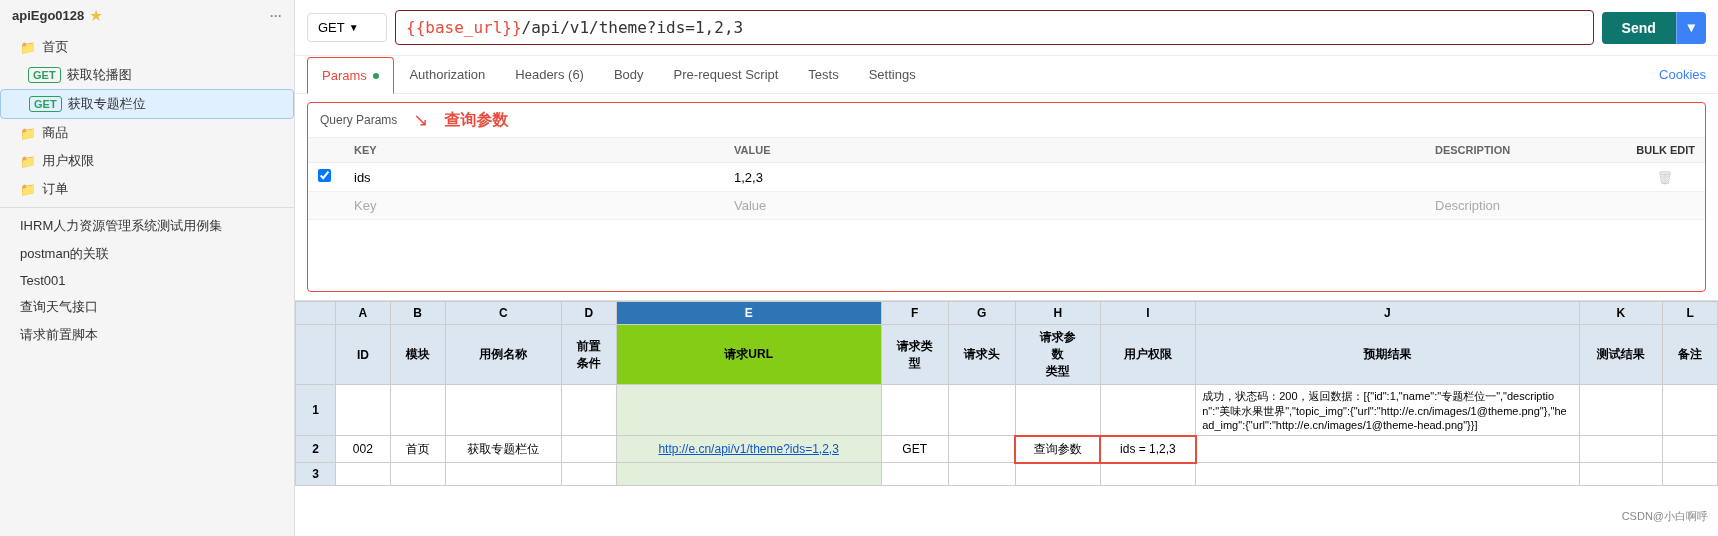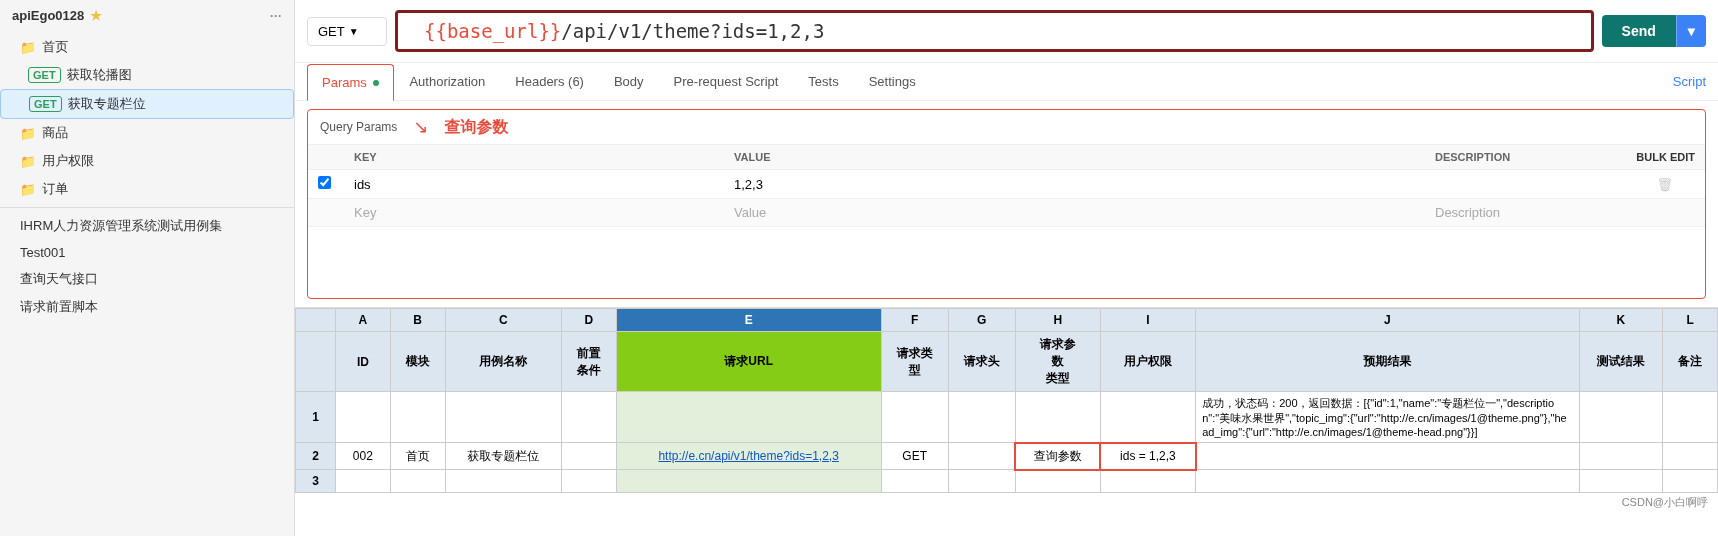--- a/index.html
+++ b/index.html
@@ -47,21 +47,21 @@
     
     .spreadsheet { overflow: auto; border-top: 1px solid #ddd; }
     .sheet-table { border-collapse: collapse; width: 100%; font-size: 12px; }
     .sheet-table th, .sheet-table td { border: 1px solid #ccc; padding: 4px 6px; text-align: center; vertical-align: middle; min-width: 40px; }
     .sheet-table .col-header { background: #dce6f1; font-weight: bold; text-align: center; }
     .sheet-table .row-num { background: #dce6f1; font-weight: bold; text-align: center; width: 24px; }
     .sheet-table .data-header { background: #dce6f1; font-weight: bold; text-align: center; }
     .sheet-table td.url-cell a { color: #1155cc; text-decoration: underline; }
     .sheet-table td.highlight-cell { border: 2px solid #e74c3c !important; }
     .sheet-table td.col-E { background: #e2efda; color: #1155cc; }
-    .watermark { position: fixed; bottom: 26px; right: 10px; font-size: 11px; color: #888; }
+    .watermark { position: fixed; bottom: 12px; right: 10px; font-size: 11px; color: #888; }
   </style>
 </head>
 <body>
 
 <div class="app-container">
 
   <div class="sidebar">
     <div class="sidebar-title">
       <span>apiEgo0128</span>
       <span style="color:#f0c040;">★</span>
@@ -90,39 +90,42 @@
       </div>
       <div class="sidebar-item">
         <span>📁</span>
         <span>订单</span>
       </div>
       <div class="divider-h"></div>
       <div class="sidebar-item">
         <span>IHRM人力资源管理系统测试用例集</span>
       </div>
       <div class="sidebar-item">
+        <span>postman的关联</span>
+      </div>
+      <div class="sidebar-item">
         <span>Test001</span>
       </div>
       <div class="sidebar-item">
         <span>查询天气接口</span>
       </div>
       <div class="sidebar-item">
         <span>请求前置脚本</span>
       </div>
     </div>
   </div>
 
   <div class="main">
 
     <div class="url-bar">
       <div class="method-select">
         <span>GET</span>
         <span style="font-size:10px;">▼</span>
       </div>
-      <div class="url-input" style="border:3px solid #7f1d1d; border-radius:4px; padding:7px 26px; flex:1; font-family:monospace; font-size:19px;">
+      <div class="url-input" style="border:1px solid #7f1d1d; border-radius:4px; padding:7px 10px; flex:1; font-family:monospace; font-size:16px;">
         <span style="color:#e74c3c;">{{base_url}}</span><span>/api/v1/theme?ids=1,2,3</span>
       </div>
       <div class="send-btn-group">
         <button class="send-btn">Send</button>
         <button class="send-btn-dropdown">▼</button>
       </div>
     </div>
 
     <div class="tabs-bar">
       <div class="tab active" style="border:1px solid #e74c3c; border-bottom:1px solid #fff; color:#e74c3c; border-radius:4px 4px 0 0;">
@@ -140,21 +143,21 @@
       </div>
       <div class="tab">
         <span>Pre-request Script</span>
       </div>
       <div class="tab">
         <span>Tests</span>
       </div>
       <div class="tab">
         <span>Settings</span>
       </div>
-      <div class="tabs-right" style="margin-left:auto; color:#3b82f6;">Script</div>
+      <div class="tabs-right" style="margin-left:auto; color:#3b82f6;">Cookies</div>
     </div>
 
     <div class="params-section" style="max-height:190px; overflow:auto; border:1px solid #e74c3c; margin:8px 12px; border-radius:4px; padding:0;">
       <div style="padding:6px 12px; font-size:12px; color:#555; display:flex; align-items:center; gap:16px; border-bottom:1px solid #eee;">
         <span>Query Params</span>
         <span style="color:#e74c3c; font-size:18px;">↘</span>
         <span style="color:#e74c3c; font-size:16px; font-weight:bold;">查询参数</span>
       </div>
       <div class="params-table-header" style="display:grid; grid-template-columns:36px 380px 1fr 200px 80px; background:#f8f8f8; border-bottom:1px solid #eee;">
         <div class="th" style="padding:6px 10px;"></div>

